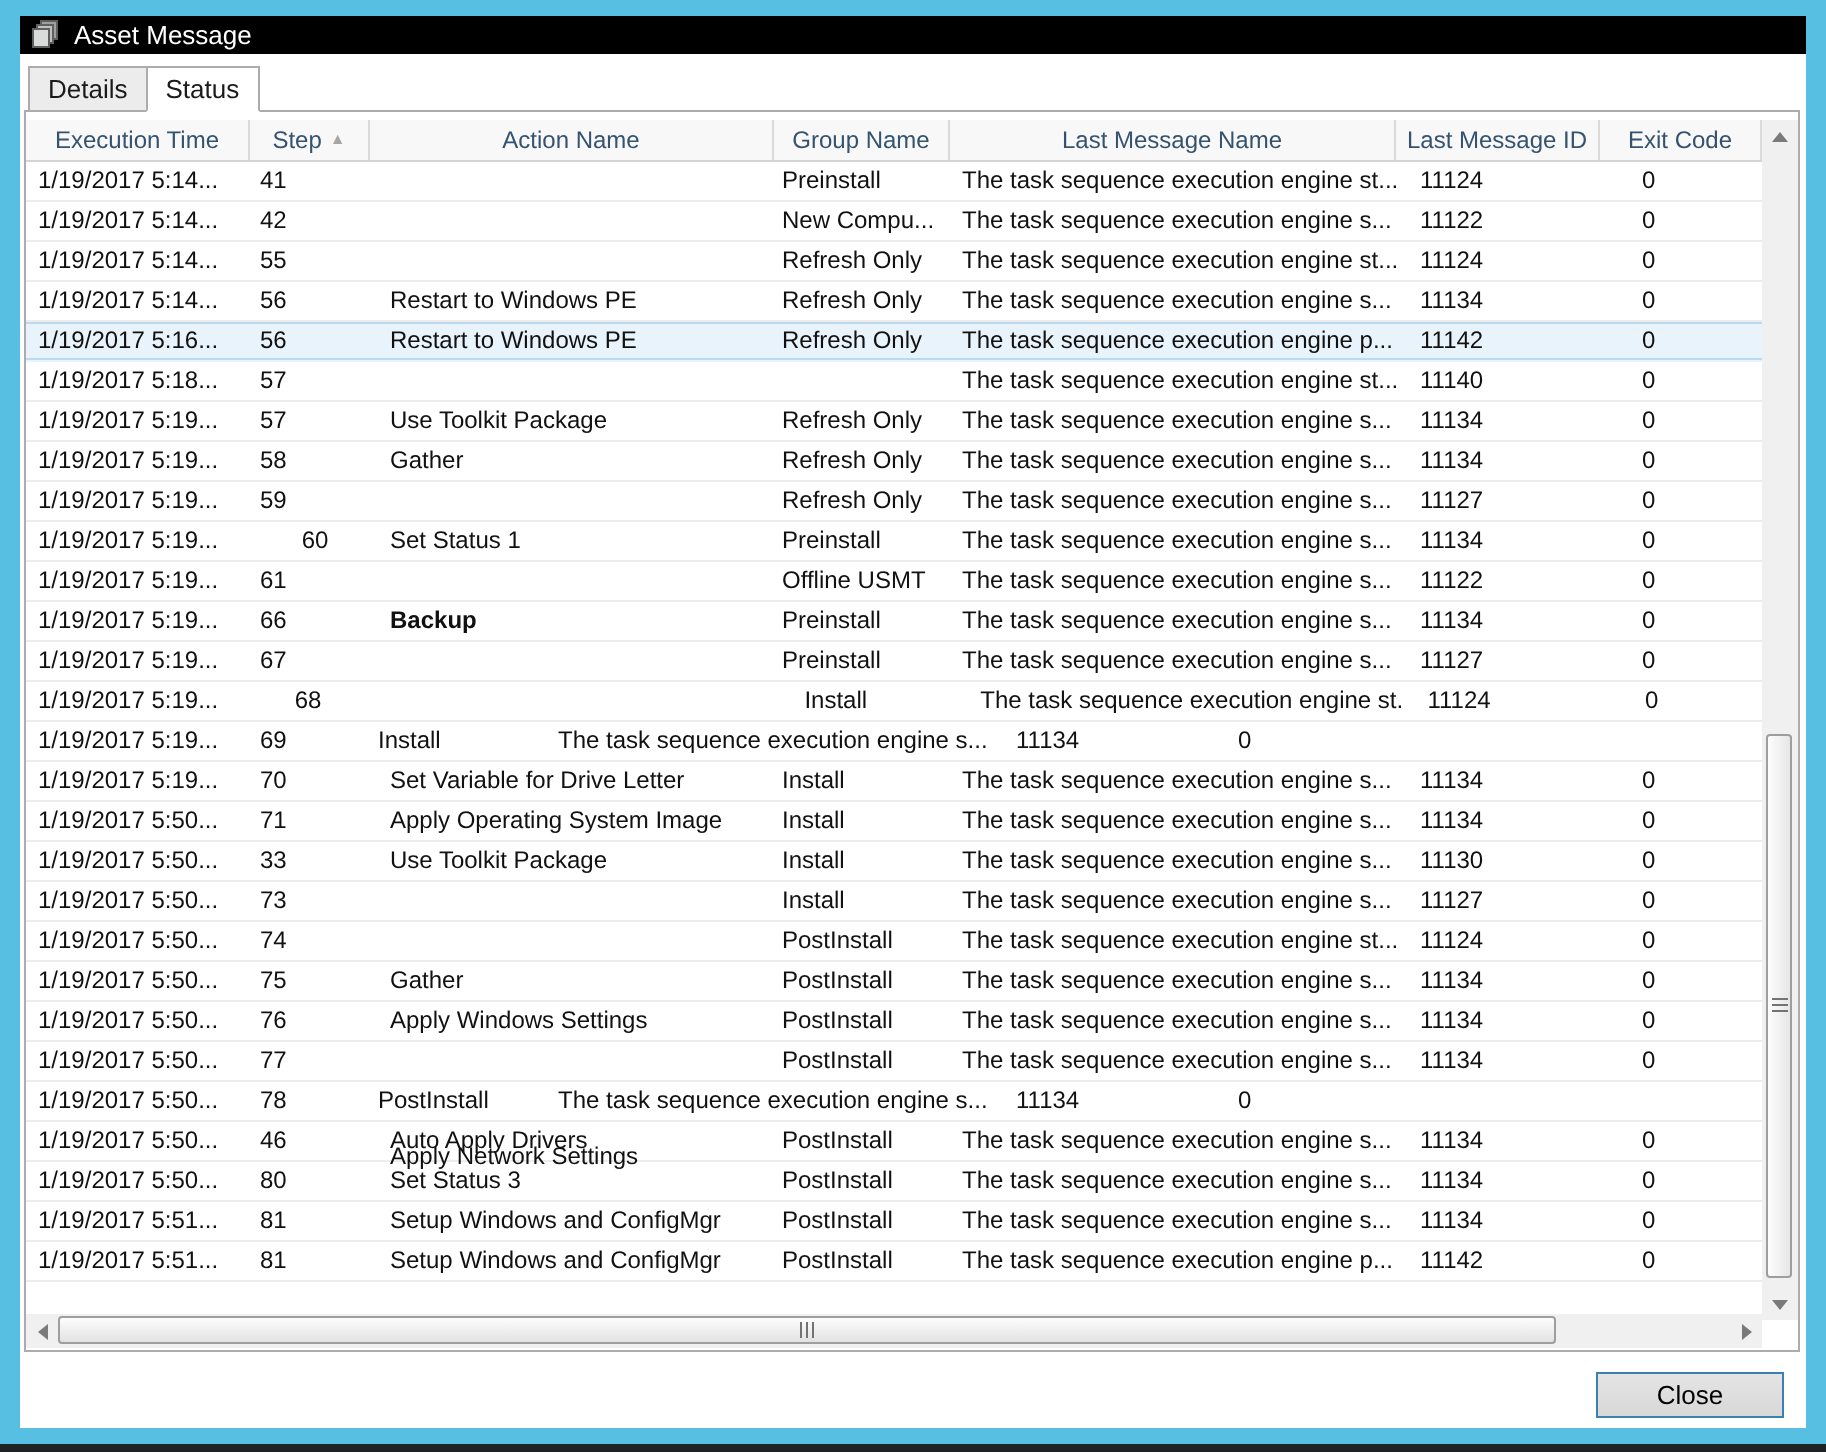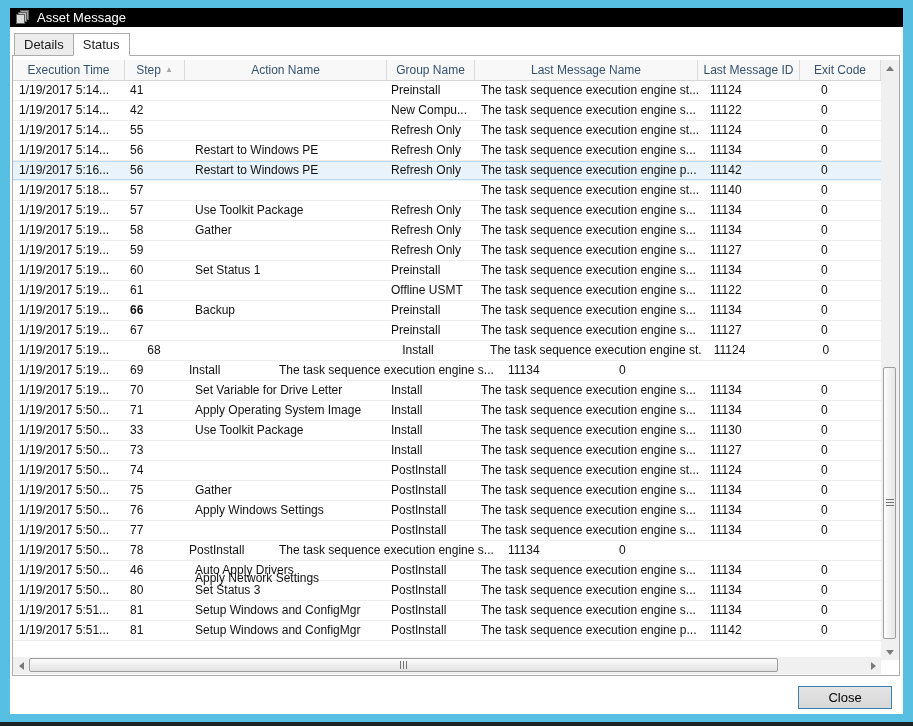--- a/index.html
+++ b/index.html
@@ -182,40 +182,40 @@
             <div class="gcell" style="width: 112px; padding-left: 6px;">1/19/2017 5:19...</div>
             <div class="gcell" style="width: 60px; padding-left: 5px;">59</div>
             <div class="gcell" style="width: 202px; padding-left: 10px;"></div>
             <div class="gcell" style="width: 88px; padding-left: 4px;">Refresh Only</div>
             <div class="gcell" style="width: 223px; padding-left: 6px;">The task sequence execution engine s...</div>
             <div class="gcell" style="width: 102px; padding-left: 12px;">11127</div>
             <div class="gcell" style="width: 81px; padding-left: 21px;">0</div>
           </div>
           <div class="grow">
             <div class="gcell" style="width: 112px; padding-left: 6px;">1/19/2017 5:19...</div>
-            <div class="gcell" style="width: 60px; padding-left: 5px;">60</div>
+            <div class="gcell" style="width: 60px; padding-left: 5px; text-align: center;">60</div>
             <div class="gcell" style="width: 202px; padding-left: 10px;">Set Status 1</div>
             <div class="gcell" style="width: 88px; padding-left: 4px;">Preinstall</div>
             <div class="gcell" style="width: 223px; padding-left: 6px;">The task sequence execution engine s...</div>
             <div class="gcell" style="width: 102px; padding-left: 12px;">11134</div>
             <div class="gcell" style="width: 81px; padding-left: 21px;">0</div>
           </div>
           <div class="grow">
             <div class="gcell" style="width: 112px; padding-left: 6px;">1/19/2017 5:19...</div>
             <div class="gcell" style="width: 60px; padding-left: 5px;">61</div>
             <div class="gcell" style="width: 202px; padding-left: 10px;"></div>
             <div class="gcell" style="width: 88px; padding-left: 4px;">Offline USMT</div>
             <div class="gcell" style="width: 223px; padding-left: 6px;">The task sequence execution engine s...</div>
             <div class="gcell" style="width: 102px; padding-left: 12px;">11122</div>
             <div class="gcell" style="width: 81px; padding-left: 21px;">0</div>
           </div>
           <div class="grow">
             <div class="gcell" style="width: 112px; padding-left: 6px;">1/19/2017 5:19...</div>
-            <div class="gcell" style="width: 60px; padding-left: 5px; font-weight: bold;">66</div>
-            <div class="gcell" style="width: 202px; padding-left: 10px;">Backup</div>
+            <div class="gcell" style="width: 60px; padding-left: 5px;">66</div>
+            <div class="gcell" style="width: 202px; padding-left: 10px; font-weight: bold;">Backup</div>
             <div class="gcell" style="width: 88px; padding-left: 4px;">Preinstall</div>
             <div class="gcell" style="width: 223px; padding-left: 6px;">The task sequence execution engine s...</div>
             <div class="gcell" style="width: 102px; padding-left: 12px;">11134</div>
             <div class="gcell" style="width: 81px; padding-left: 21px;">0</div>
           </div>
           <div class="grow">
             <div class="gcell" style="width: 112px; padding-left: 6px;">1/19/2017 5:19...</div>
             <div class="gcell" style="width: 60px; padding-left: 5px;">67</div>
             <div class="gcell" style="width: 202px; padding-left: 10px;"></div>
             <div class="gcell" style="width: 88px; padding-left: 4px;">Preinstall</div>

